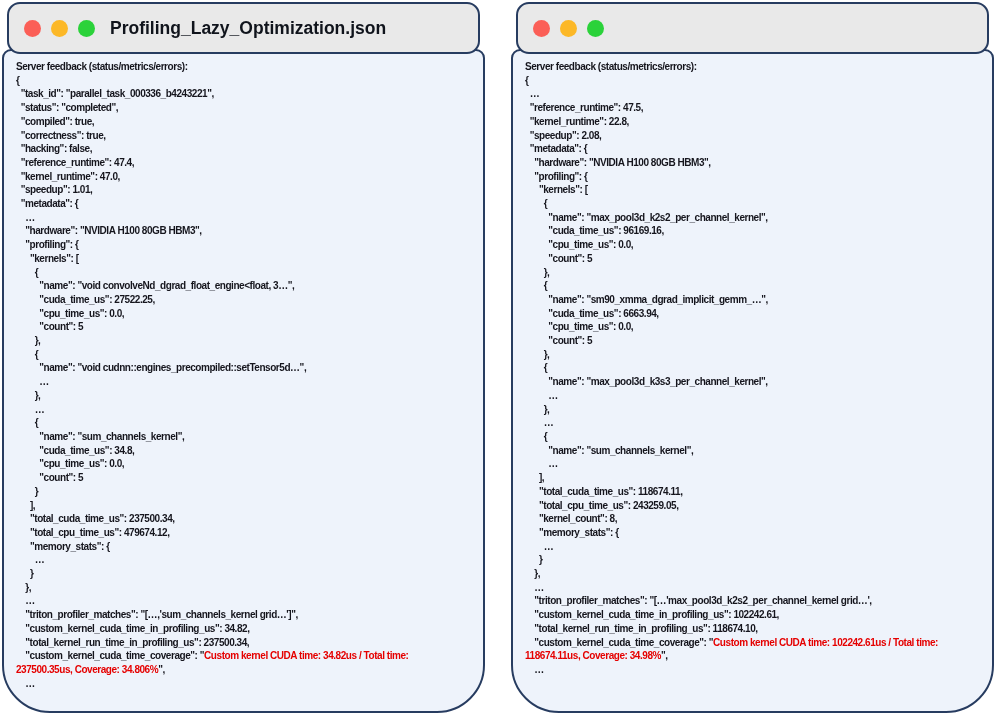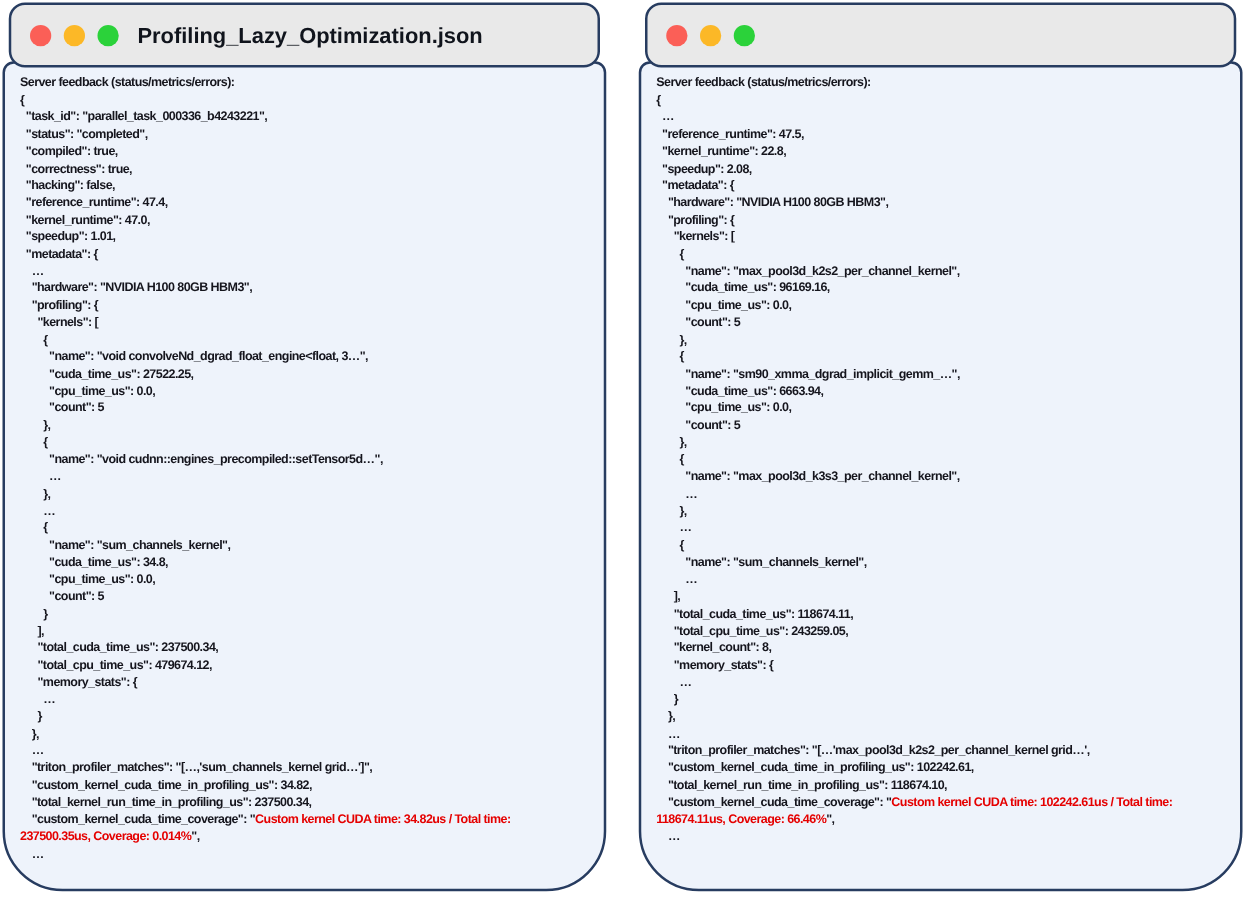--- a/index.html
+++ b/index.html
@@ -77,21 +77,21 @@
         <div class="code-line"><span>      "total_cpu_time_us": 479674.12,</span></div>
         <div class="code-line"><span>      "memory_stats": {</span></div>
         <div class="code-line"><span>        …</span></div>
         <div class="code-line"><span>      }</span></div>
         <div class="code-line"><span>    },</span></div>
         <div class="code-line"><span>    …</span></div>
         <div class="code-line"><span>    "triton_profiler_matches": "[…,'sum_channels_kernel grid…']",</span></div>
         <div class="code-line"><span>    "custom_kernel_cuda_time_in_profiling_us": 34.82,</span></div>
         <div class="code-line"><span>    "total_kernel_run_time_in_profiling_us": 237500.34,</span></div>
         <div class="code-line"><span>    "custom_kernel_cuda_time_coverage": "</span><span class="red">Custom kernel CUDA time: 34.82us / Total time:</span></div>
-        <div class="code-line"><span class="red">237500.35us, Coverage: 0.014%</span><span>",</span></div>
+        <div class="code-line"><span class="red">237500.35us, Coverage: 34.806%</span><span>",</span></div>
         <div class="code-line"><span>    …</span></div>
       </div>
   </div>
 
   <div class="window">
     <div class="titlebar">
       <div class="lights">
         <span class="light red"></span>
         <span class="light yellow"></span>
         <span class="light green"></span>
@@ -134,18 +134,18 @@
         <div class="code-line"><span>      "kernel_count": 8,</span></div>
         <div class="code-line"><span>      "memory_stats": {</span></div>
         <div class="code-line"><span>        …</span></div>
         <div class="code-line"><span>      }</span></div>
         <div class="code-line"><span>    },</span></div>
         <div class="code-line"><span>    …</span></div>
         <div class="code-line"><span>    "triton_profiler_matches": "[…'max_pool3d_k2s2_per_channel_kernel grid…',</span></div>
         <div class="code-line"><span>    "custom_kernel_cuda_time_in_profiling_us": 102242.61,</span></div>
         <div class="code-line"><span>    "total_kernel_run_time_in_profiling_us": 118674.10,</span></div>
         <div class="code-line"><span>    "custom_kernel_cuda_time_coverage": "</span><span class="red">Custom kernel CUDA time: 102242.61us / Total time:</span></div>
-        <div class="code-line"><span class="red">118674.11us, Coverage: 66.46%</span><span>",</span></div>
+        <div class="code-line"><span class="red">118674.11us, Coverage: 34.98%</span><span>",</span></div>
         <div class="code-line"><span>    …</span></div>
       </div>
   </div>
 
 </div>
 
 </body></html>

